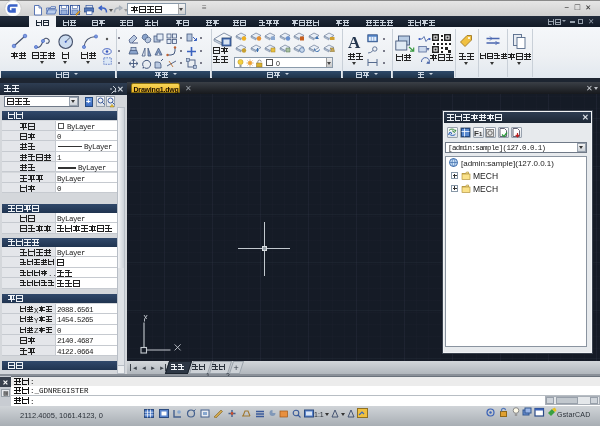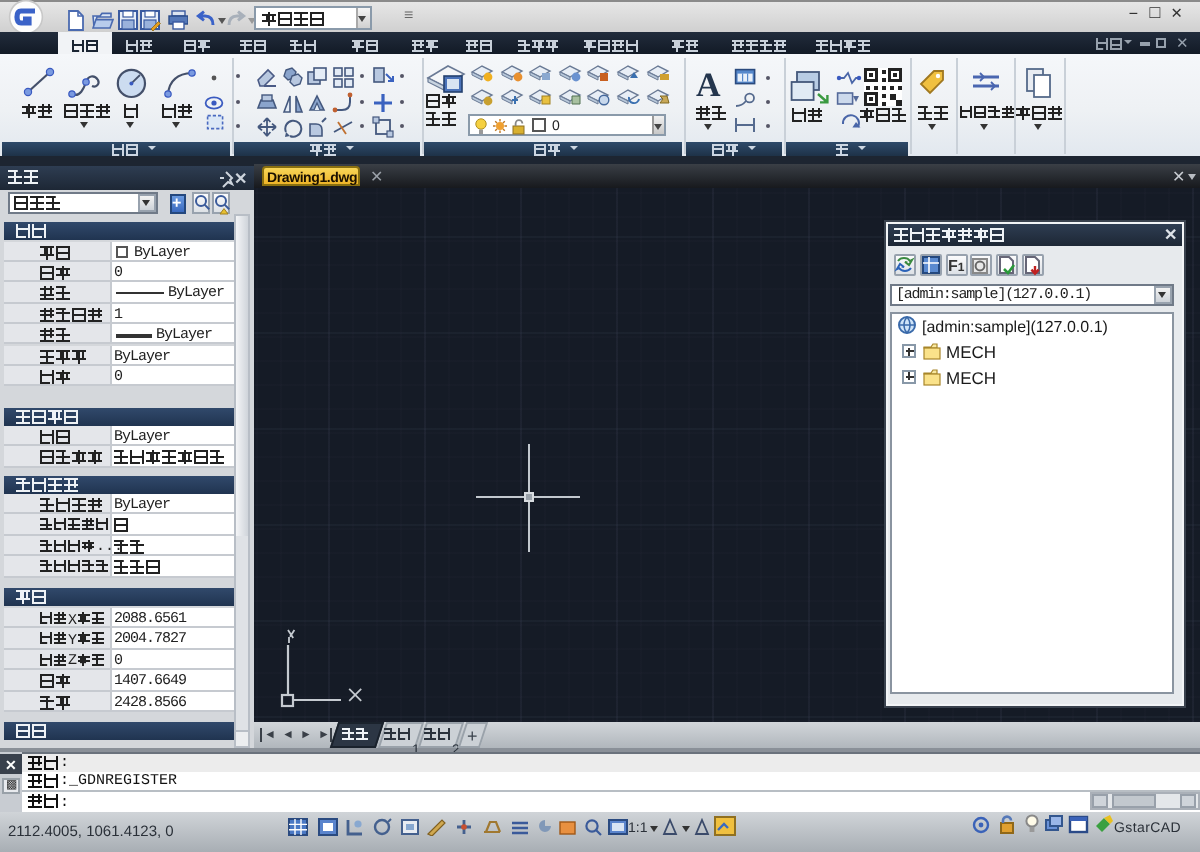--- a/index.html
+++ b/index.html
@@ -567,33 +567,33 @@
 <div class="a" style="left:2px;top:293.5px;width:123px;height:9px;background:linear-gradient(#31496b,#203450)"></div>
 <div class="a" style="left:8px;top:294.5px;--c:#eef2f6"><span class="cj s7"><b class="k p5"></b><b class="k p1"></b></span></div>
 <div class="a" style="left:117px;top:297.5px;width:4px;height:1px;background:#cdd6e0"></div>
 <div class="a" style="left:2px;top:304px;width:123px;height:10.4px;background:#e4e6ea;border-bottom:1px solid #c6cad0"></div>
 <div class="a" style="left:55px;top:304px;width:62px;height:10.4px;background:#fff;border-bottom:1px solid #c6cad0;border-left:1px solid #c6cad0"></div>
 <div class="a" style="left:20px;top:306px;--c:#222"><span class="cj s6"><b class="k p3"></b><b class="k p2"></b><u>X</u><b class="k p5"></b><b class="k p0"></b></span></div>
 <div class="a mono" style="left:57px;top:306px;color:#222;font-size:7.5px;letter-spacing:-0.5px">2088.6561</div>
 <div class="a" style="left:2px;top:314.4px;width:123px;height:10.4px;background:#e4e6ea;border-bottom:1px solid #c6cad0"></div>
 <div class="a" style="left:55px;top:314.4px;width:62px;height:10.4px;background:#fff;border-bottom:1px solid #c6cad0;border-left:1px solid #c6cad0"></div>
 <div class="a" style="left:20px;top:316.4px;--c:#222"><span class="cj s6"><b class="k p3"></b><b class="k p2"></b><u>Y</u><b class="k p5"></b><b class="k p0"></b></span></div>
-<div class="a mono" style="left:57px;top:316.4px;color:#222;font-size:7.5px;letter-spacing:-0.5px">2004.7827</div>
+<div class="a mono" style="left:57px;top:316.4px;color:#222;font-size:7.5px;letter-spacing:-0.5px">1454.5265</div>
 <div class="a" style="left:2px;top:324.8px;width:123px;height:10.4px;background:#e4e6ea;border-bottom:1px solid #c6cad0"></div>
 <div class="a" style="left:55px;top:324.8px;width:62px;height:10.4px;background:#fff;border-bottom:1px solid #c6cad0;border-left:1px solid #c6cad0"></div>
 <div class="a" style="left:20px;top:326.8px;--c:#222"><span class="cj s6"><b class="k p3"></b><b class="k p2"></b><u>Z</u><b class="k p5"></b><b class="k p0"></b></span></div>
 <div class="a mono" style="left:57px;top:326.8px;color:#222;font-size:7.5px;letter-spacing:-0.5px">0</div>
 <div class="a" style="left:2px;top:335.2px;width:123px;height:10.4px;background:#e4e6ea;border-bottom:1px solid #c6cad0"></div>
 <div class="a" style="left:55px;top:335.2px;width:62px;height:10.4px;background:#fff;border-bottom:1px solid #c6cad0;border-left:1px solid #c6cad0"></div>
 <div class="a" style="left:20px;top:337.2px;--c:#222"><span class="cj s7"><b class="k p1"></b><b class="k p5"></b></span></div>
-<div class="a mono" style="left:57px;top:337.2px;color:#222;font-size:7.5px;letter-spacing:-0.5px">1407.6649</div>
+<div class="a mono" style="left:57px;top:337.2px;color:#222;font-size:7.5px;letter-spacing:-0.5px">2140.4687</div>
 <div class="a" style="left:2px;top:345.6px;width:123px;height:10.4px;background:#e4e6ea;border-bottom:1px solid #c6cad0"></div>
 <div class="a" style="left:55px;top:345.6px;width:62px;height:10.4px;background:#fff;border-bottom:1px solid #c6cad0;border-left:1px solid #c6cad0"></div>
 <div class="a" style="left:20px;top:347.6px;--c:#222"><span class="cj s7"><b class="k p4"></b><b class="k p5"></b></span></div>
-<div class="a mono" style="left:57px;top:347.6px;color:#222;font-size:7.5px;letter-spacing:-0.5px">2428.8566</div>
+<div class="a mono" style="left:57px;top:347.6px;color:#222;font-size:7.5px;letter-spacing:-0.5px">4122.0664</div>
 <div class="a" style="left:2px;top:360.5px;width:123px;height:9px;background:linear-gradient(#31496b,#203450)"></div>
 <div class="a" style="left:8px;top:361.5px;--c:#eef2f6"><span class="cj s7"><b class="k p1"></b><b class="k p1"></b></span></div>
 <div class="a" style="left:117px;top:364.5px;width:4px;height:1px;background:#cdd6e0"></div>
 <div class="a" style="left:117px;top:107px;width:8px;height:267px;background:#dfe2e6;border:1px solid #b8bec6"></div>
 <div class="a" style="left:118px;top:108px;width:6px;height:160px;background:linear-gradient(90deg,#f4f5f7,#cfd4da)"></div>
 <div class="a" style="left:117px;top:365px;width:8px;height:9px;background:#eceef0;border:1px solid #b8bec6"></div>
 <div class="a" style="left:127px;top:361px;width:473px;height:14px;background:linear-gradient(#d2d6da,#aeb4ba)"></div>
 <div class="a" style="left:0;top:374px;width:600px;height:2px;background:#8a9098"></div>
 <div class="a" style="left:132px;top:364.5px;color:#3a4048;font-size:6px">◄</div>
 <div class="a" style="left:141px;top:364.5px;color:#3a4048;font-size:6px">◄</div>
@@ -618,21 +618,21 @@
 <div class="a" style="left:3px;top:389.5px;color:#333;font-size:6px;line-height:6px">▩</div>
 <div class="a" style="left:11px;top:394.5px;width:589px;height:1px;background:#b8bec4"></div>
 <div class="a" style="left:14px;top:377.5px;--c:#111;color:#111;font-size:7.5px;font-family:'Liberation Mono',monospace"><span class="cj s7"><b class="k p2"></b><b class="k p3"></b><u>:</u></span></div>
 <div class="a" style="left:14px;top:386.5px;--c:#111;color:#111;font-size:7.5px;font-family:'Liberation Mono',monospace"><span class="cj s7"><b class="k p2"></b><b class="k p3"></b><u>:_GDNREGISTER</u></span></div>
 <div class="a" style="left:14px;top:397px;--c:#111;color:#111;font-size:7.5px;font-family:'Liberation Mono',monospace"><span class="cj s7"><b class="k p2"></b><b class="k p3"></b><u>:</u></span></div>
 <div class="a" style="left:545px;top:396px;width:55px;height:9px;background:#e4e7ea;border:1px solid #aab0b8"></div>
 <div class="a" style="left:546px;top:397px;width:8px;height:7px;background:#cfd4da;border:1px solid #98a0aa"></div>
 <div class="a" style="left:556px;top:397px;width:22px;height:7px;background:#c2c8ce;border:1px solid #98a0aa"></div>
 <div class="a" style="left:590px;top:397px;width:8px;height:7px;background:#cfd4da;border:1px solid #98a0aa"></div>
 <div class="a" style="left:0;top:406px;width:600px;height:20px;background:linear-gradient(#d0d4d8,#a8aeb4)"></div>
-<div class="a" style="left:4px;top:411px;color:#2a3038;font-size:7.5px">2112.4005, 1061.4123, 0</div>
+<div class="a" style="left:20px;top:411px;color:#2a3038;font-size:7.5px">2112.4005, 1061.4123, 0</div>
 <svg class="a" style="left:144px;top:409px" width="10" height="9" viewBox="0 0 10 9">
       <rect x="0.5" y="0.5" width="9" height="8" fill="#4a78c4" stroke="#2a4a80"></rect>
       <path d="M0.5 3.2 h9 M0.5 5.9 h9 M3.5 0.5 v8 M6.5 0.5 v8" stroke="#fff" stroke-width="0.7"></path>
     </svg>
 <svg class="a" style="left:158.5px;top:409px" width="10" height="9" viewBox="0 0 10 9">
       <rect x="0.5" y="0.5" width="9" height="8" fill="#5a84cc" stroke="#2a4a80"></rect>
       <path d="M2.5 2.5 h5 v4 h-5z" fill="#fff"></path>
     </svg>
 <svg class="a" style="left:172px;top:409px" width="10" height="9" viewBox="0 0 10 9">
       <path d="M2 1 v7 h7" stroke="#44608e" stroke-width="1.4" fill="none"></path>

